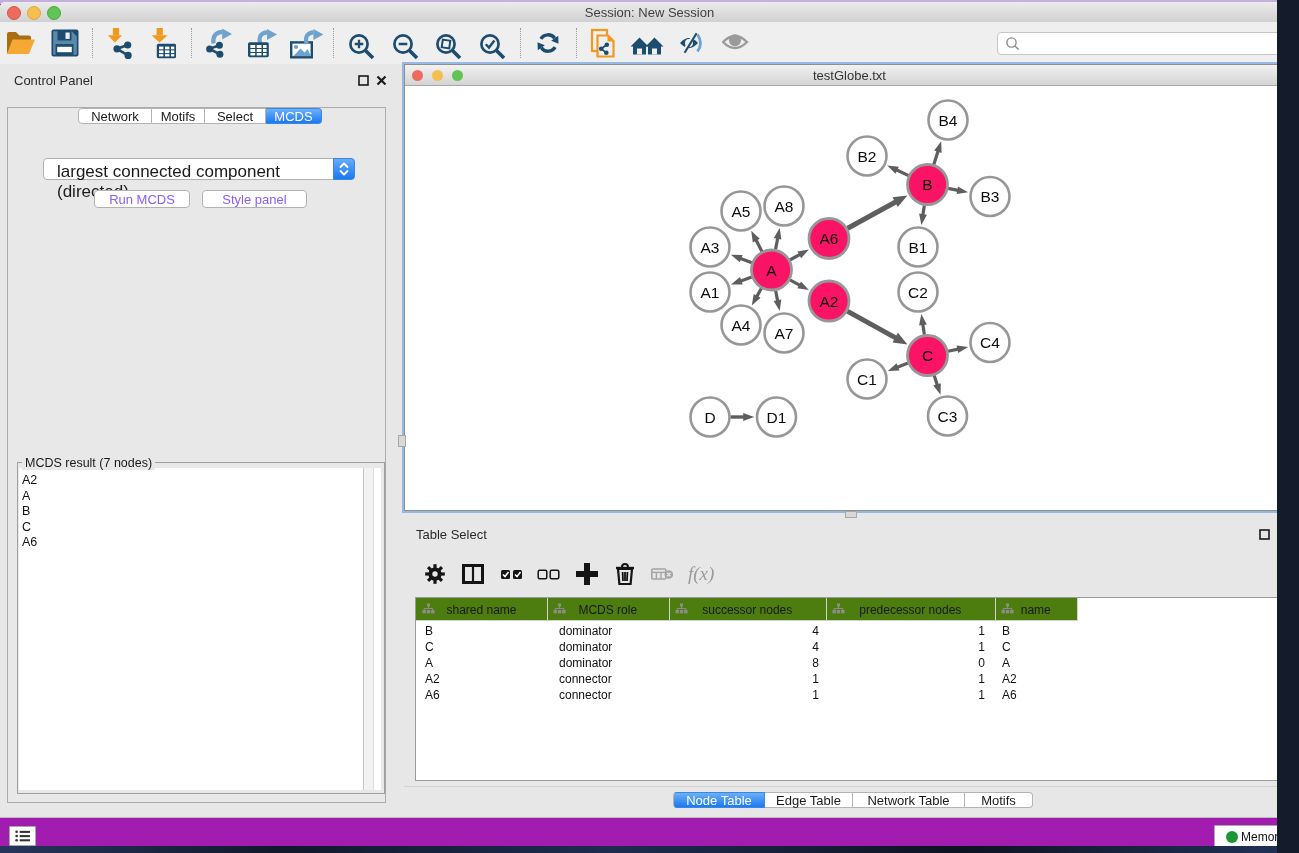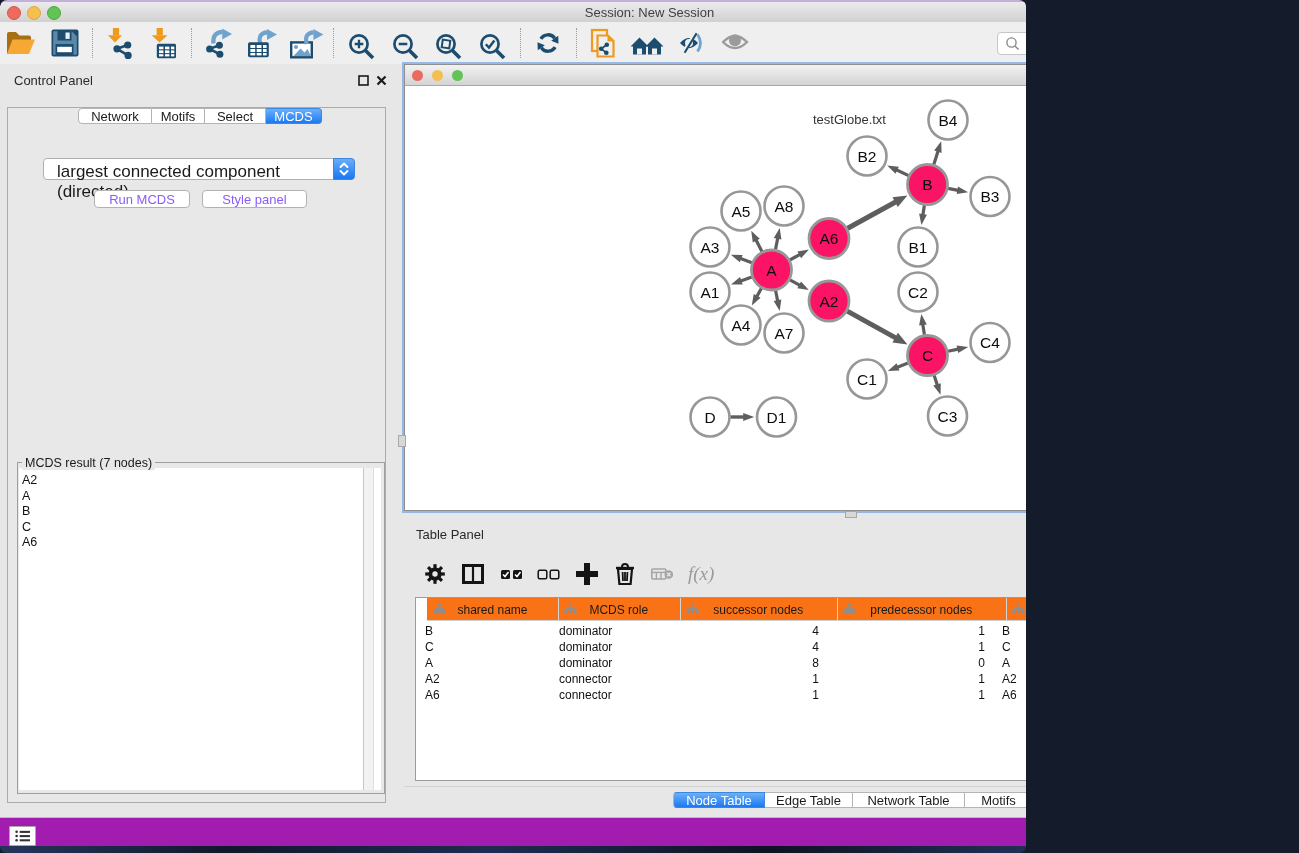--- a/index.html
+++ b/index.html
@@ -1,17 +1,17 @@
 <!DOCTYPE html>
 <html><head>
 <meta charset="utf-8">
 <style>
   html,body{margin:0;padding:0;}
   body{font-family:"Liberation Sans",sans-serif;background:#141b2b;}
-  #root{position:relative;width:1026px;height:853px;overflow:hidden;background:linear-gradient(90deg,#26355c,#10182b 22%,#1d2c50 48%,#0e1322 75%,#203055);border-radius:7px;}
+  #root{position:relative;width:1277px;height:853px;overflow:hidden;background:linear-gradient(90deg,#26355c,#10182b 22%,#1d2c50 48%,#0e1322 75%,#203055);}
   .abs{position:absolute;}
   #wallpaper-top{left:0;top:0;width:1299px;height:4px;background:#c3aede;}
   #appwin{left:0;top:2px;width:1299px;height:844px;background:#e7e7e7;border-radius:5px 5px 0 0;overflow:hidden;}
   #titlebar{left:0;top:0;width:1299px;height:20px;background:linear-gradient(#ebebeb,#d1d1d1);border-bottom:1px solid #b1b1b1;border-radius:5px 5px 0 0;}
   .tl{position:absolute;top:4px;width:12px;height:12px;border-radius:50%;}
   #titletext{left:0;top:3px;width:1299px;text-align:center;font-size:13px;color:#404040;}
   #toolbar{left:0;top:20px;width:1299px;height:42px;background:#efefef;}
   .tsep{position:absolute;top:6px;height:30px;width:0;border-left:1px dotted #9a9a9a;}
   #searchbox{left:997px;top:10px;width:291px;height:21px;background:#fff;border:1px solid #c6c6c6;border-radius:4px;}
   
@@ -30,26 +30,26 @@
   .btn{position:absolute;height:16px;background:#fff;border:1px solid #b2b2b2;border-radius:4px;font-size:13px;color:#8b5cf6;display:flex;align-items:center;justify-content:center;}
   #mcds-group{left:17px;top:460px;width:366px;height:330px;border:1px solid #9f9f9f;}
   #mcds-label{left:22px;top:454px;font-size:12.5px;color:#1a1a1a;background:#e8e8e8;padding:0 3px;}
   #mcds-list{left:19px;top:466px;width:362px;height:322px;background:#fff;font-size:12.5px;color:#111;}
   #mcds-list .it{position:absolute;left:3px;}
   #mcds-scroll{left:344px;top:0px;width:9px;height:322px;background:#f2f2f2;border-left:1px solid #c6c6c6;border-right:1px solid #dedede;position:absolute;}
   
   #netwin{left:404px;top:62px;width:889px;height:445px;background:#fff;border:1px solid #8f8f8f;box-shadow:0 0 0 2px rgba(120,168,225,0.75);}
   #nettitle{left:0;top:0;width:100%;height:20px;background:linear-gradient(#f2f2f2,#d4d4d4);border-bottom:1px solid #a8a8a8;}
   #nettitle .tl{top:5px;width:11px;height:11px;}
-  #nettitletxt{left:0;top:3px;width:100%;text-align:center;font-size:13px;color:#333;margin-top:44px;}
+  #nettitletxt{left:0;top:3px;width:100%;text-align:center;font-size:13px;color:#333;}
   #graphsvg{left:0;top:22px;}
   
   #tp-title{left:416px;top:525px;font-size:13px;color:#2a2a2a;}
   #tablebox{left:415px;top:595px;width:876px;height:182px;background:#fff;border:1px solid #9b9b9b;}
-  #thead{left:11px;top:0;width:661px;height:22px;background:#f97316;border-bottom:1px solid #cfcfcf;border-right:1px solid #cfcfcf;}
+  #thead{left:0;top:0;width:661px;height:22px;background:#4d7c0f;border-bottom:1px solid #cfcfcf;border-right:1px solid #cfcfcf;}
   .hcell{position:absolute;top:0;height:22px;border-right:1px solid #d4d4d4;}
   .hcell .lbl{position:absolute;width:100%;text-align:center;top:4.5px;font-size:12px;color:#1a1a1a;}
   .trow{position:absolute;font-size:12px;color:#111;}
   .num{text-align:right;}
   
   #statusbar{left:0;top:815px;width:1299px;height:29px;background:#a21caf;border-top:1px solid #bdbdbd;}
   #membtn{position:absolute;left:1214px;top:7px;width:73px;height:21px;background:#fcfcfc;border:1px solid #a9a9a9;border-radius:1px;font-size:12px;color:#111;}
   #listbtn{position:absolute;left:9px;top:8px;width:25px;height:18px;background:#fdfdfd;border:1px solid #a9a9a9;border-radius:1px;}
   text{font-family:"Liberation Sans",sans-serif;}
 </style>
@@ -325,21 +325,21 @@
       <text x="371.5" y="335.5" font-size="15.5" text-anchor="middle" fill="#0d0d0d">D1</text>
       </svg>
       <svg class="abs" style="right:2px;bottom:2px;" width="12" height="12" viewBox="0 0 12 12">
           <path d="M11 1 L1 11 M11 5 L5 11 M11 9 L9 11" stroke="#9a9a9a" stroke-width="1"></path>
         </svg>
     </div>
 
     <div class="abs" style="left:398px;top:433px;width:6px;height:10px;background:#d8d8d8;border:1px solid #a8a8a8;"></div>
     <div class="abs" style="left:845px;top:509px;width:10px;height:5px;background:#d8d8d8;border:1px solid #a8a8a8;"></div>
 
-    <div class="abs" id="tp-title">Table Panel</div>
+    <div class="abs" id="tp-title">Table Select</div>
     <svg class="paneicon" style="left:1259px;top:527px;" width="11" height="11" viewBox="0 0 11 11">
         <rect x="1" y="1" width="9" height="9" fill="none" stroke="#1a1a1a" stroke-width="1.6"></rect>
       </svg>
     <svg class="paneicon" style="left:1277px;top:527px;" width="11" height="11" viewBox="0 0 11 11">
         <path d="M1.5 1.5 L9.5 9.5 M9.5 1.5 L1.5 9.5" stroke="#1a1a1a" stroke-width="2.2"></path>
       </svg>
     <svg class="abs" style="left:425px;top:562px;" width="20" height="20" viewBox="0 0 20 20">
         <g>
           <rect x="8.4" y="0.2" width="3.2" height="4.2" fill="#141414" transform="rotate(0 10 10)"></rect>
           <rect x="8.4" y="0.2" width="3.2" height="4.2" fill="#141414" transform="rotate(45 10 10)"></rect>

